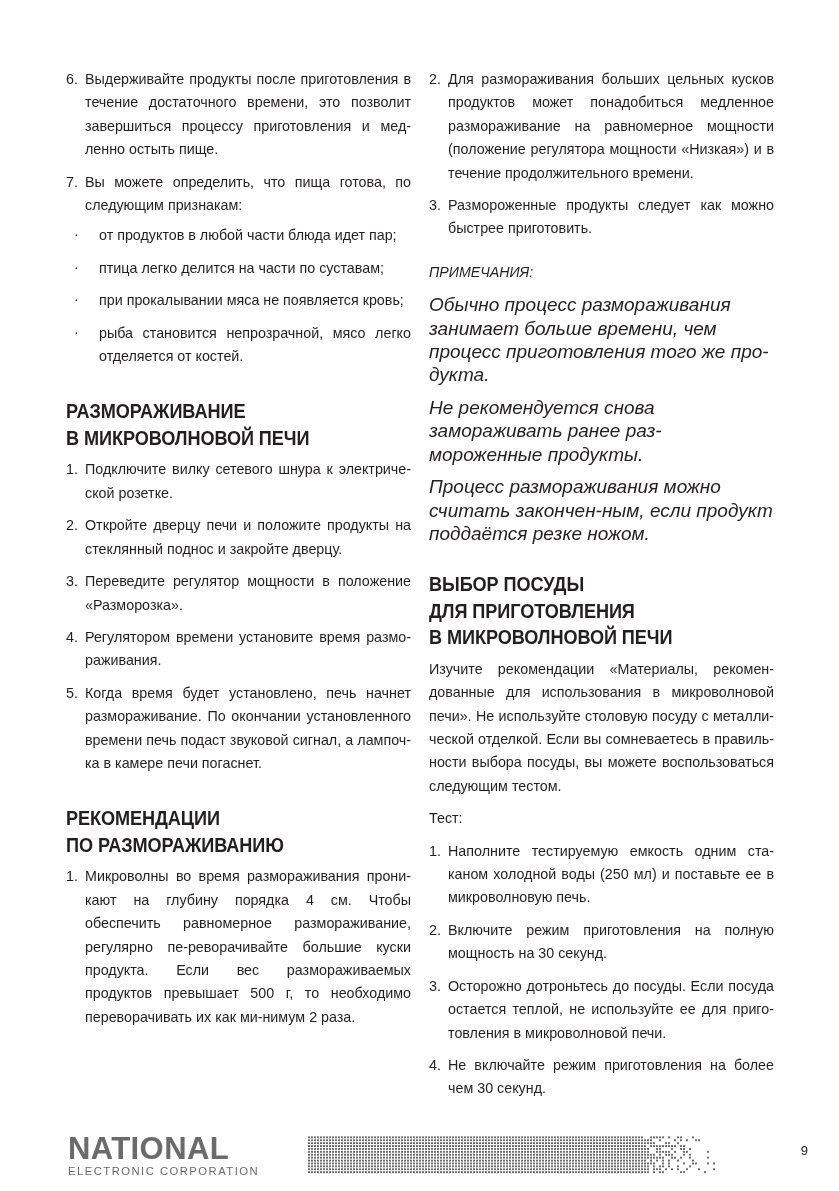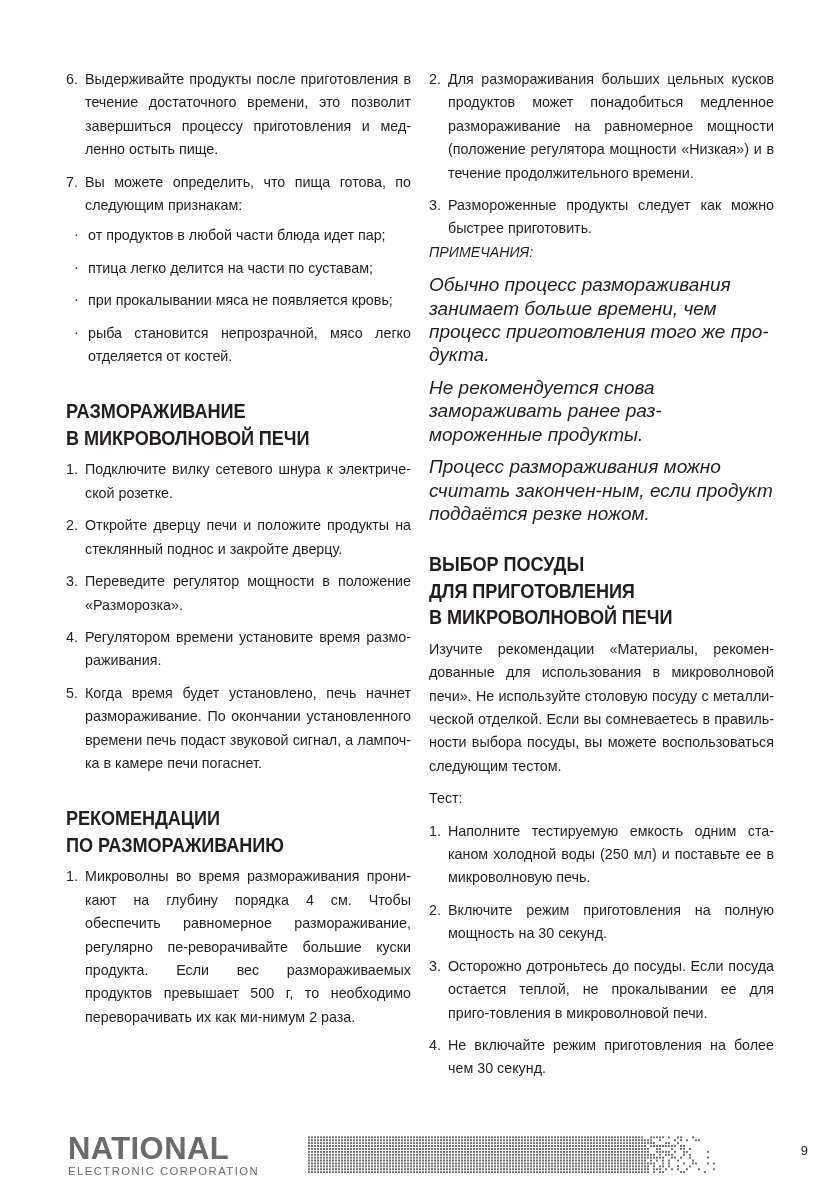--- a/index.html
+++ b/index.html
@@ -94,40 +94,40 @@
     text-align: justify;
   }
   ul.dot-list > li:last-child { margin-bottom: 0; }
   ul.dot-list > li > .marker {
     position: absolute;
     left: 0;
     top: -1px;
     font-size: 14.3px;
     line-height: 23.4px;
   }
-  ul.dot-list > li > .txt { display: block; }
+  ul.dot-list > li > .txt { display: block; margin-left: 11px; }
 
   
   p.para {
     margin: 0 0 9px 0;
     font-size: 14.3px;
     line-height: 23.4px;
     text-align: justify;
   }
   p.para:last-child { margin-bottom: 0; }
 
   p.note {
     margin: 0 0 9px 0;
     font-size: 19px;
     line-height: 23.4px;
     font-style: italic;
     text-align: left;
   }
   p.note-label {
-    margin: 0 0 9px 0;
+    margin: 20px 0 9px 0;
     font-size: 14.2px;
     line-height: 23.4px;
     font-style: italic;
   }
   p.lead-in {
     margin: 4px 0 9px 0;
     font-size: 14.3px;
     line-height: 23.4px;
   }
   .gap-before { margin-top: 14px; }
@@ -296,21 +296,21 @@
         <li>
           <span class="marker">1.</span>
           <span class="txt">Наполните тестируемую емкость одним ста-каном холодной воды (250 мл) и поставьте ее в микроволновую печь.</span>
         </li>
         <li>
           <span class="marker">2.</span>
           <span class="txt">Включите режим приготовления на полную мощность на 30 секунд.</span>
         </li>
         <li>
           <span class="marker">3.</span>
-          <span class="txt">Осторожно дотроньтесь до посуды. Если посуда остается теплой, не прокалывании ее для приго-товления в микроволновой печи.</span>
+          <span class="txt">Осторожно дотроньтесь до посуды. Если посуда остается теплой, не используйте ее для приго-товления в микроволновой печи.</span>
         </li>
         <li>
           <span class="marker">4.</span>
           <span class="txt">Не включайте режим приготовления на более чем 30 секунд.</span>
         </li>
       </ol>
 
     </div>
   </div>
 

